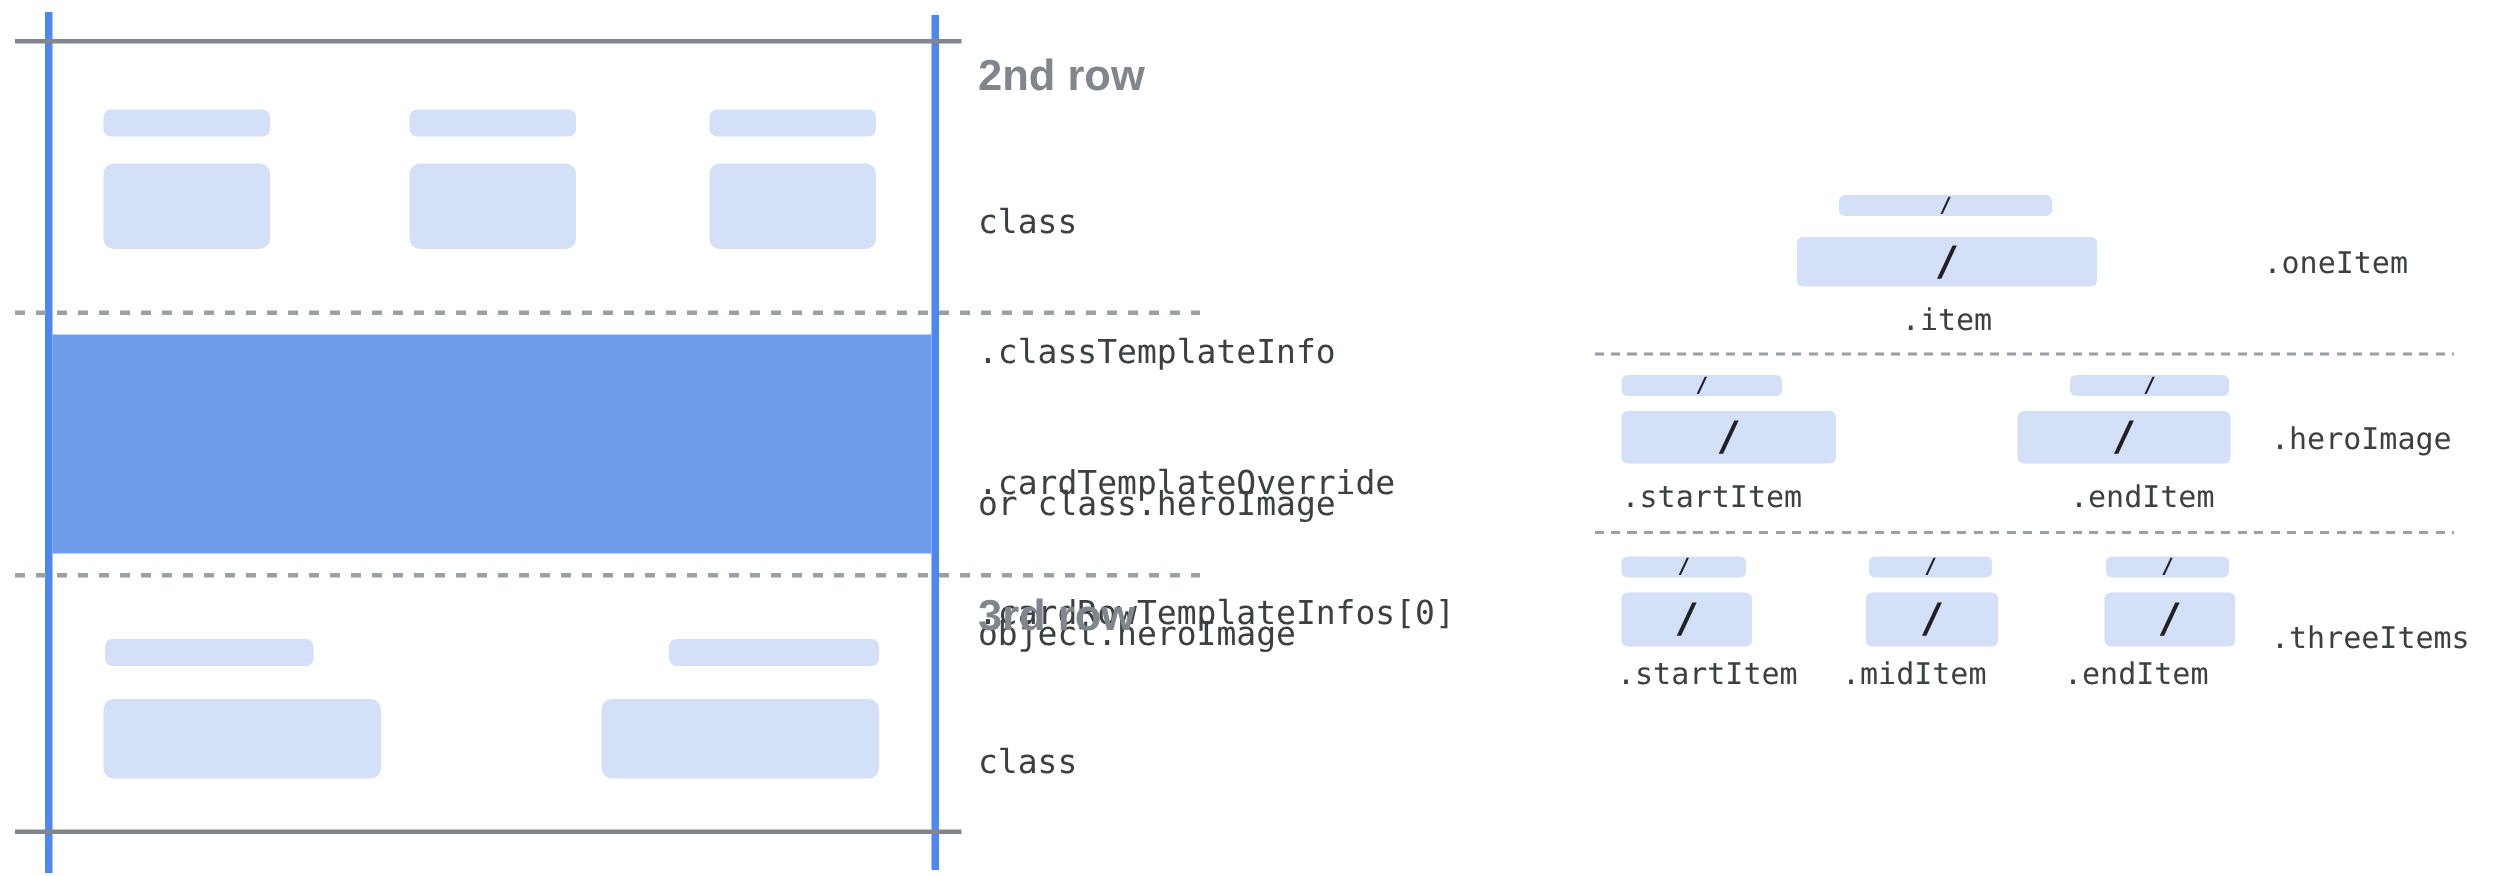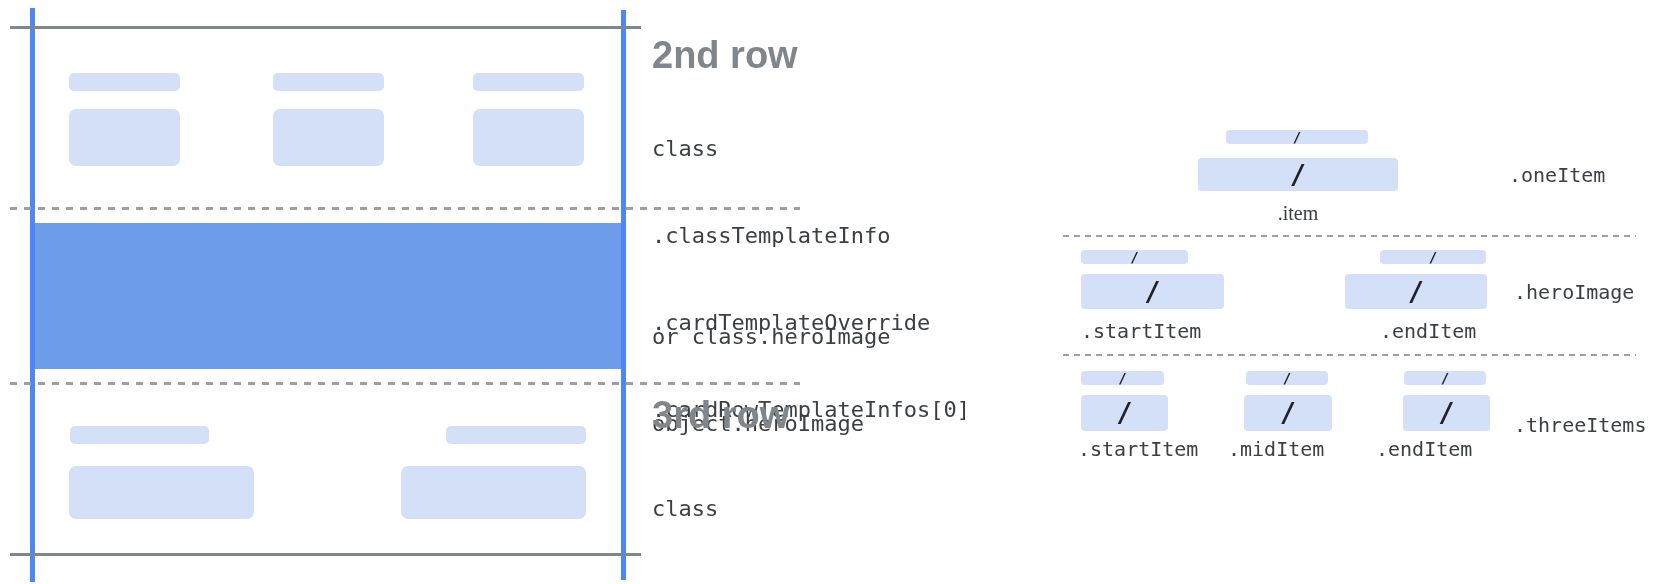--- a/index.html
+++ b/index.html
@@ -20,24 +20,24 @@
   
   .vline{position:absolute;width:5px;background:var(--guide-line);}
   .hline{position:absolute;height:3px;background:var(--card-edge-line);}
   .dash{position:absolute;height:3px;background:repeating-linear-gradient(to right,var(--dashed-line) 0 7px,transparent 7px 14px);}
   .dash.thin{height:2px;background:repeating-linear-gradient(to right,var(--dashed-line) 0 6px,transparent 6px 11px);}
   
   .ph{position:absolute;background:var(--placeholder-fill);border-radius:5px;}
   .ph.big{border-radius:7px;}
   .hero{position:absolute;background:var(--hero-image-fill);}
   
-  .heading{position:absolute;font-weight:bold;font-size:38px;line-height:1.05;color:var(--heading-text);letter-spacing:0;}
+  .heading{position:absolute;font-weight:bold;font-size:29px;line-height:1.05;color:var(--heading-text);letter-spacing:0;}
   .codeblock{position:absolute;font-family:"DejaVu Sans Mono",monospace;font-size:22px;line-height:29px;color:var(--code-text);white-space:pre;}
   .mono-label{position:absolute;font-family:"DejaVu Sans Mono",monospace;font-size:20px;line-height:26px;color:var(--code-text);white-space:pre;}
-  .centered{text-align:center;font-family:Liberation Serif, serif;}
+  .centered{text-align:center;}
   
   .slashbar{position:absolute;background:var(--placeholder-fill);border-radius:4px;display:flex;align-items:center;justify-content:center;overflow:visible;}
   .slash{font-family:"DejaVu Sans Mono",monospace;font-weight:bold;color:var(--slash-glyph);}
   .slash.sm{font-size:14px;line-height:14px;}
   .slash.lg{font-size:27px;line-height:30px;}
 </style>
 </head>
 <body>
 
 <div class="canvas">

